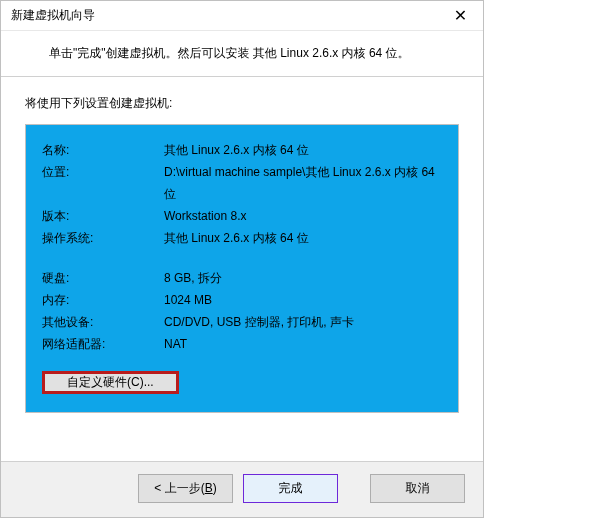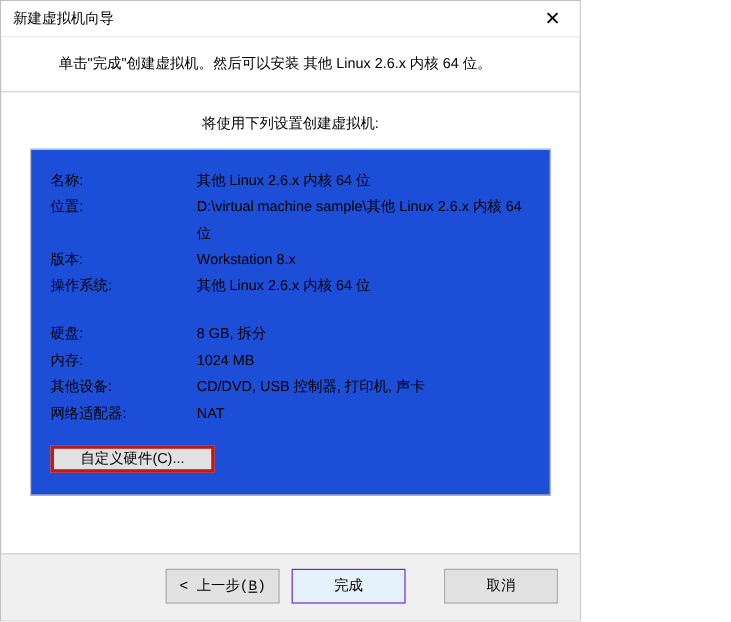--- a/index.html
+++ b/index.html
@@ -58,25 +58,24 @@
     font-size: 12px;
     padding-left: 24px;
   }
   .body-section {
     padding: 18px 24px 10px 24px;
     flex: 1;
   }
   .body-label {
     font-size: 12px;
     margin-bottom: 12px;
-    text-align: center;
   }
   .spec-panel {
     border: 1px solid #c0c0c0;
-    background: #1d4ed8;
+    background: #0ea5e9;
     padding: 14px 16px 18px 16px;
   }
   .spec-row {
     display: flex;
     font-size: 12px;
     line-height: 22px;
   }
   .spec-label {
     width: 122px;
     flex-shrink: 0;
@@ -100,21 +99,21 @@
     padding: 12px 18px 14px 18px;
     display: flex;
     justify-content: flex-end;
     gap: 10px;
     background: #f0f0f0;
   }
   .footer-btn {
     min-width: 95px;
     padding: 5px 10px;
     font-size: 12px;
-    font-family: Liberation Mono, monospace;
+    font-family: Liberation Sans, sans-serif;
     background: #e1e1e1;
     border: 1px solid #adadad;
     text-align: center;
   }
   .footer-btn.primary {
     border: 1px solid #6d28d9;
     background: #e5f1fb;
   }
   .footer-gap { width: 12px; }
   .underline { text-decoration: underline; }

